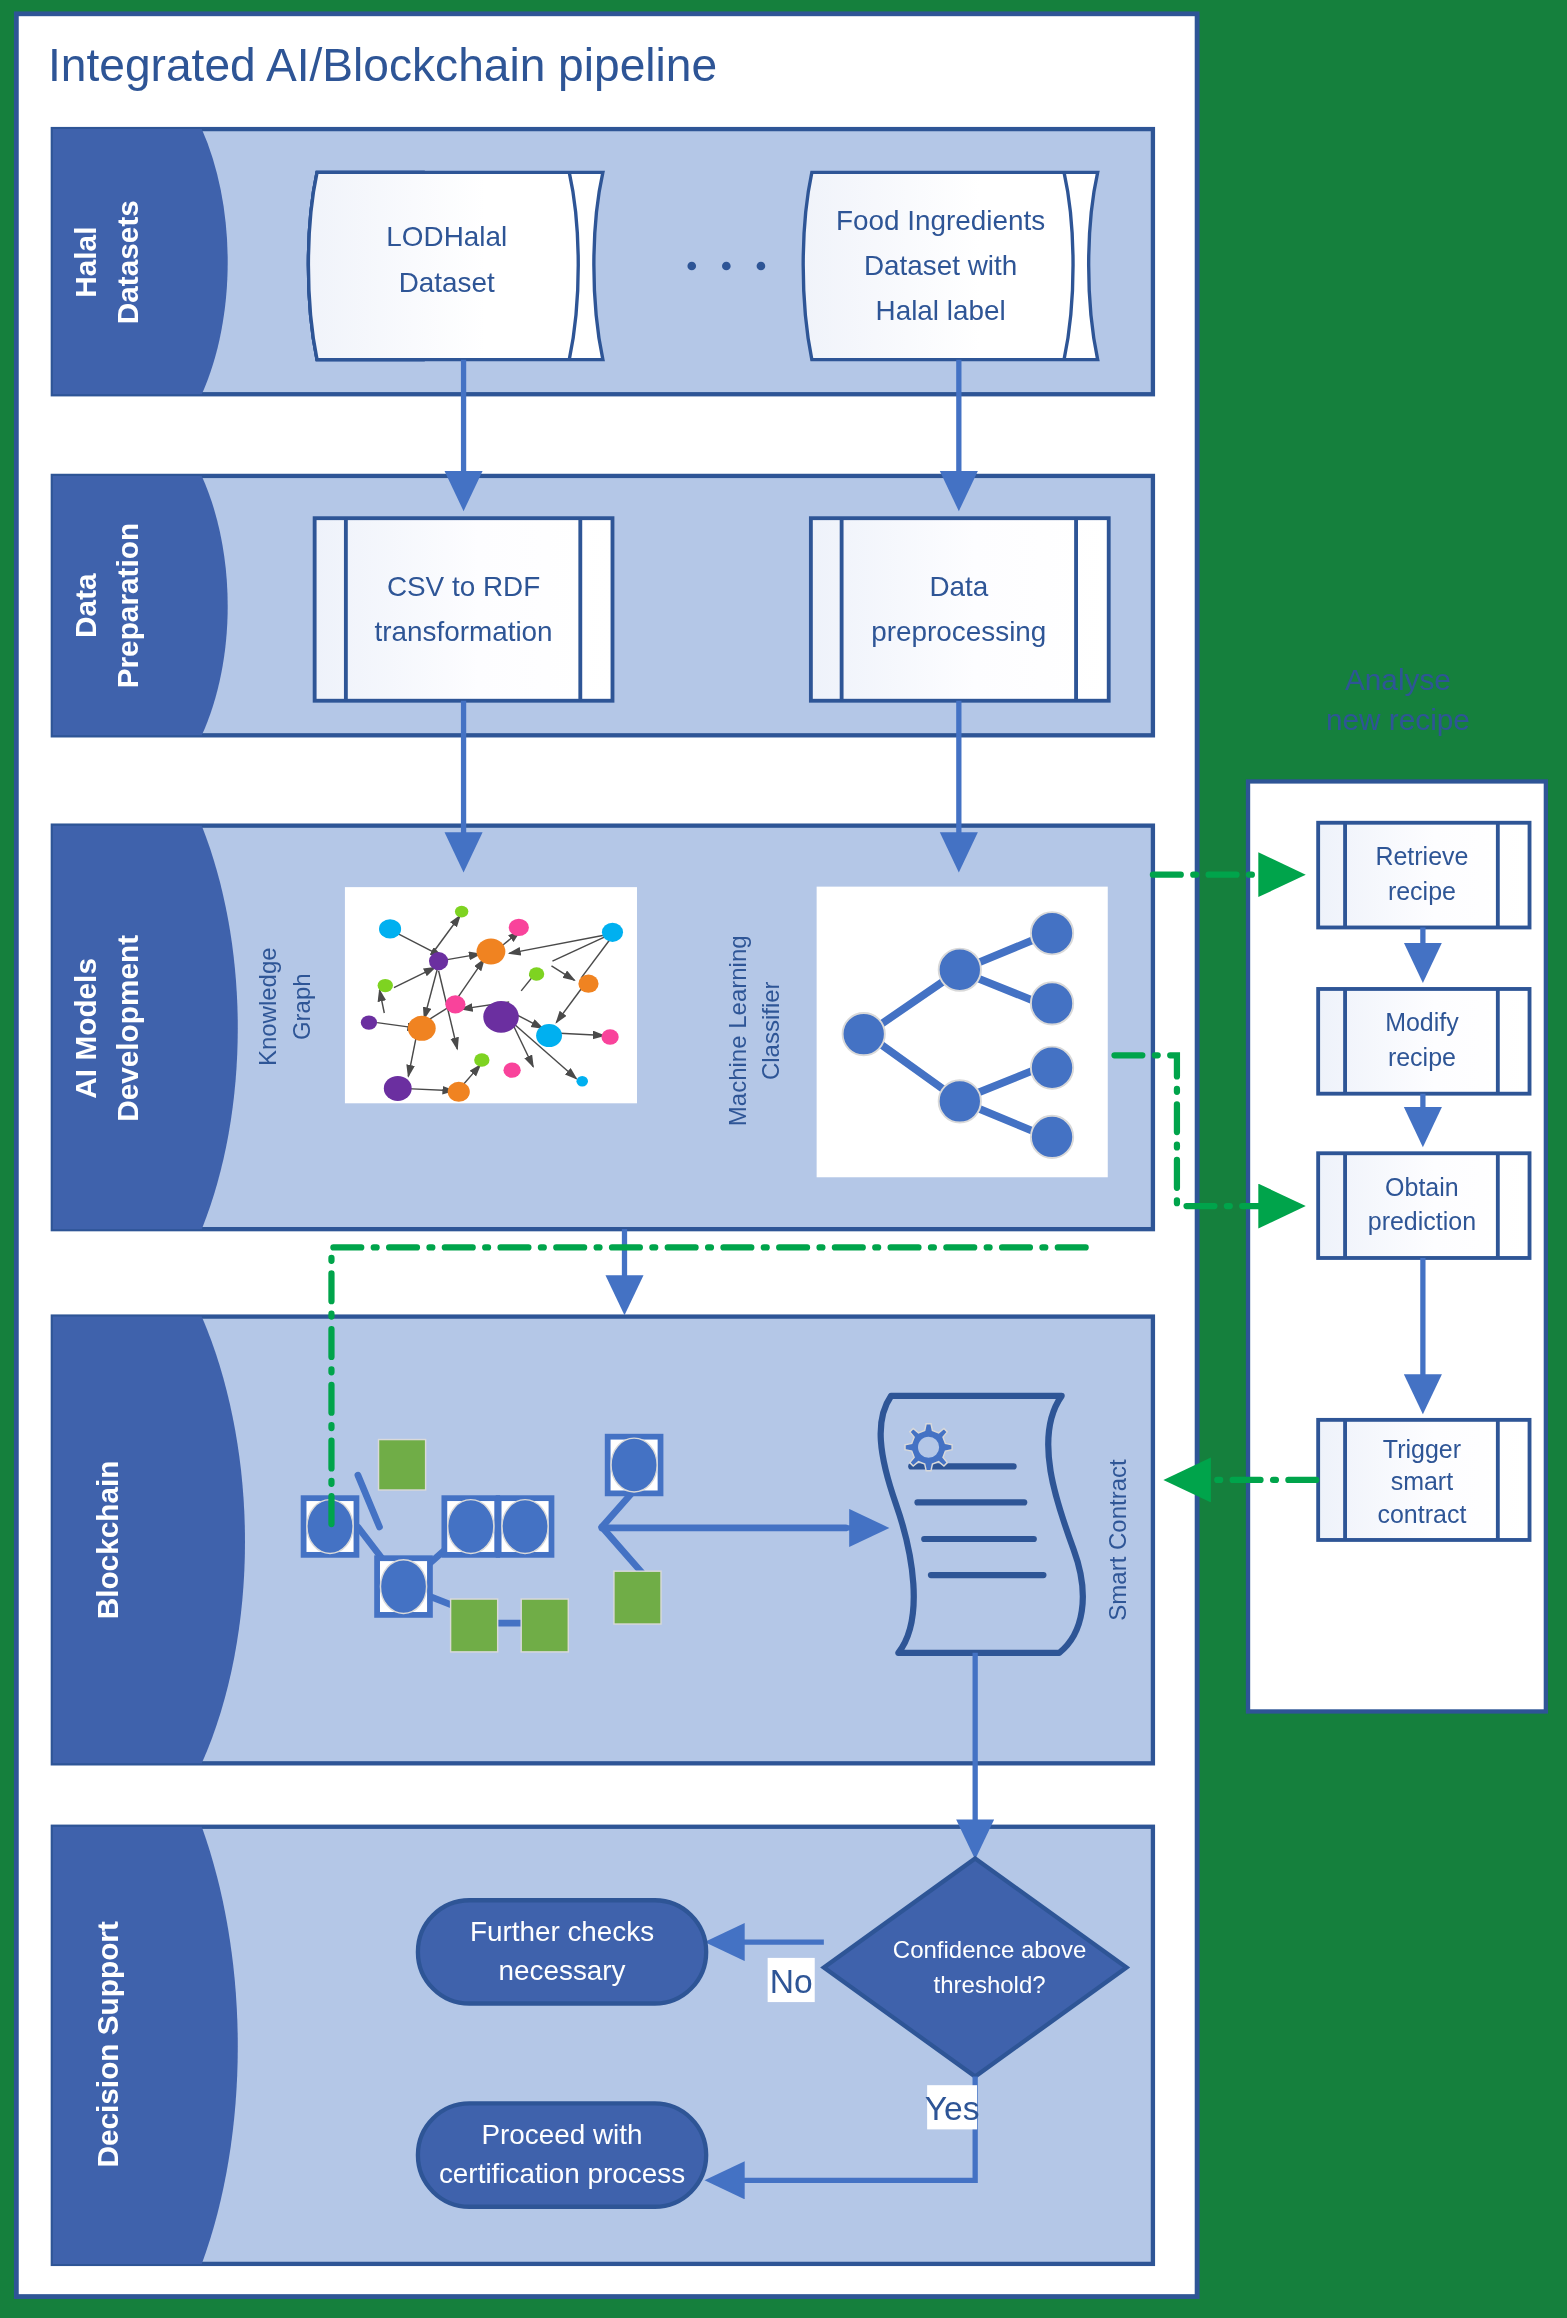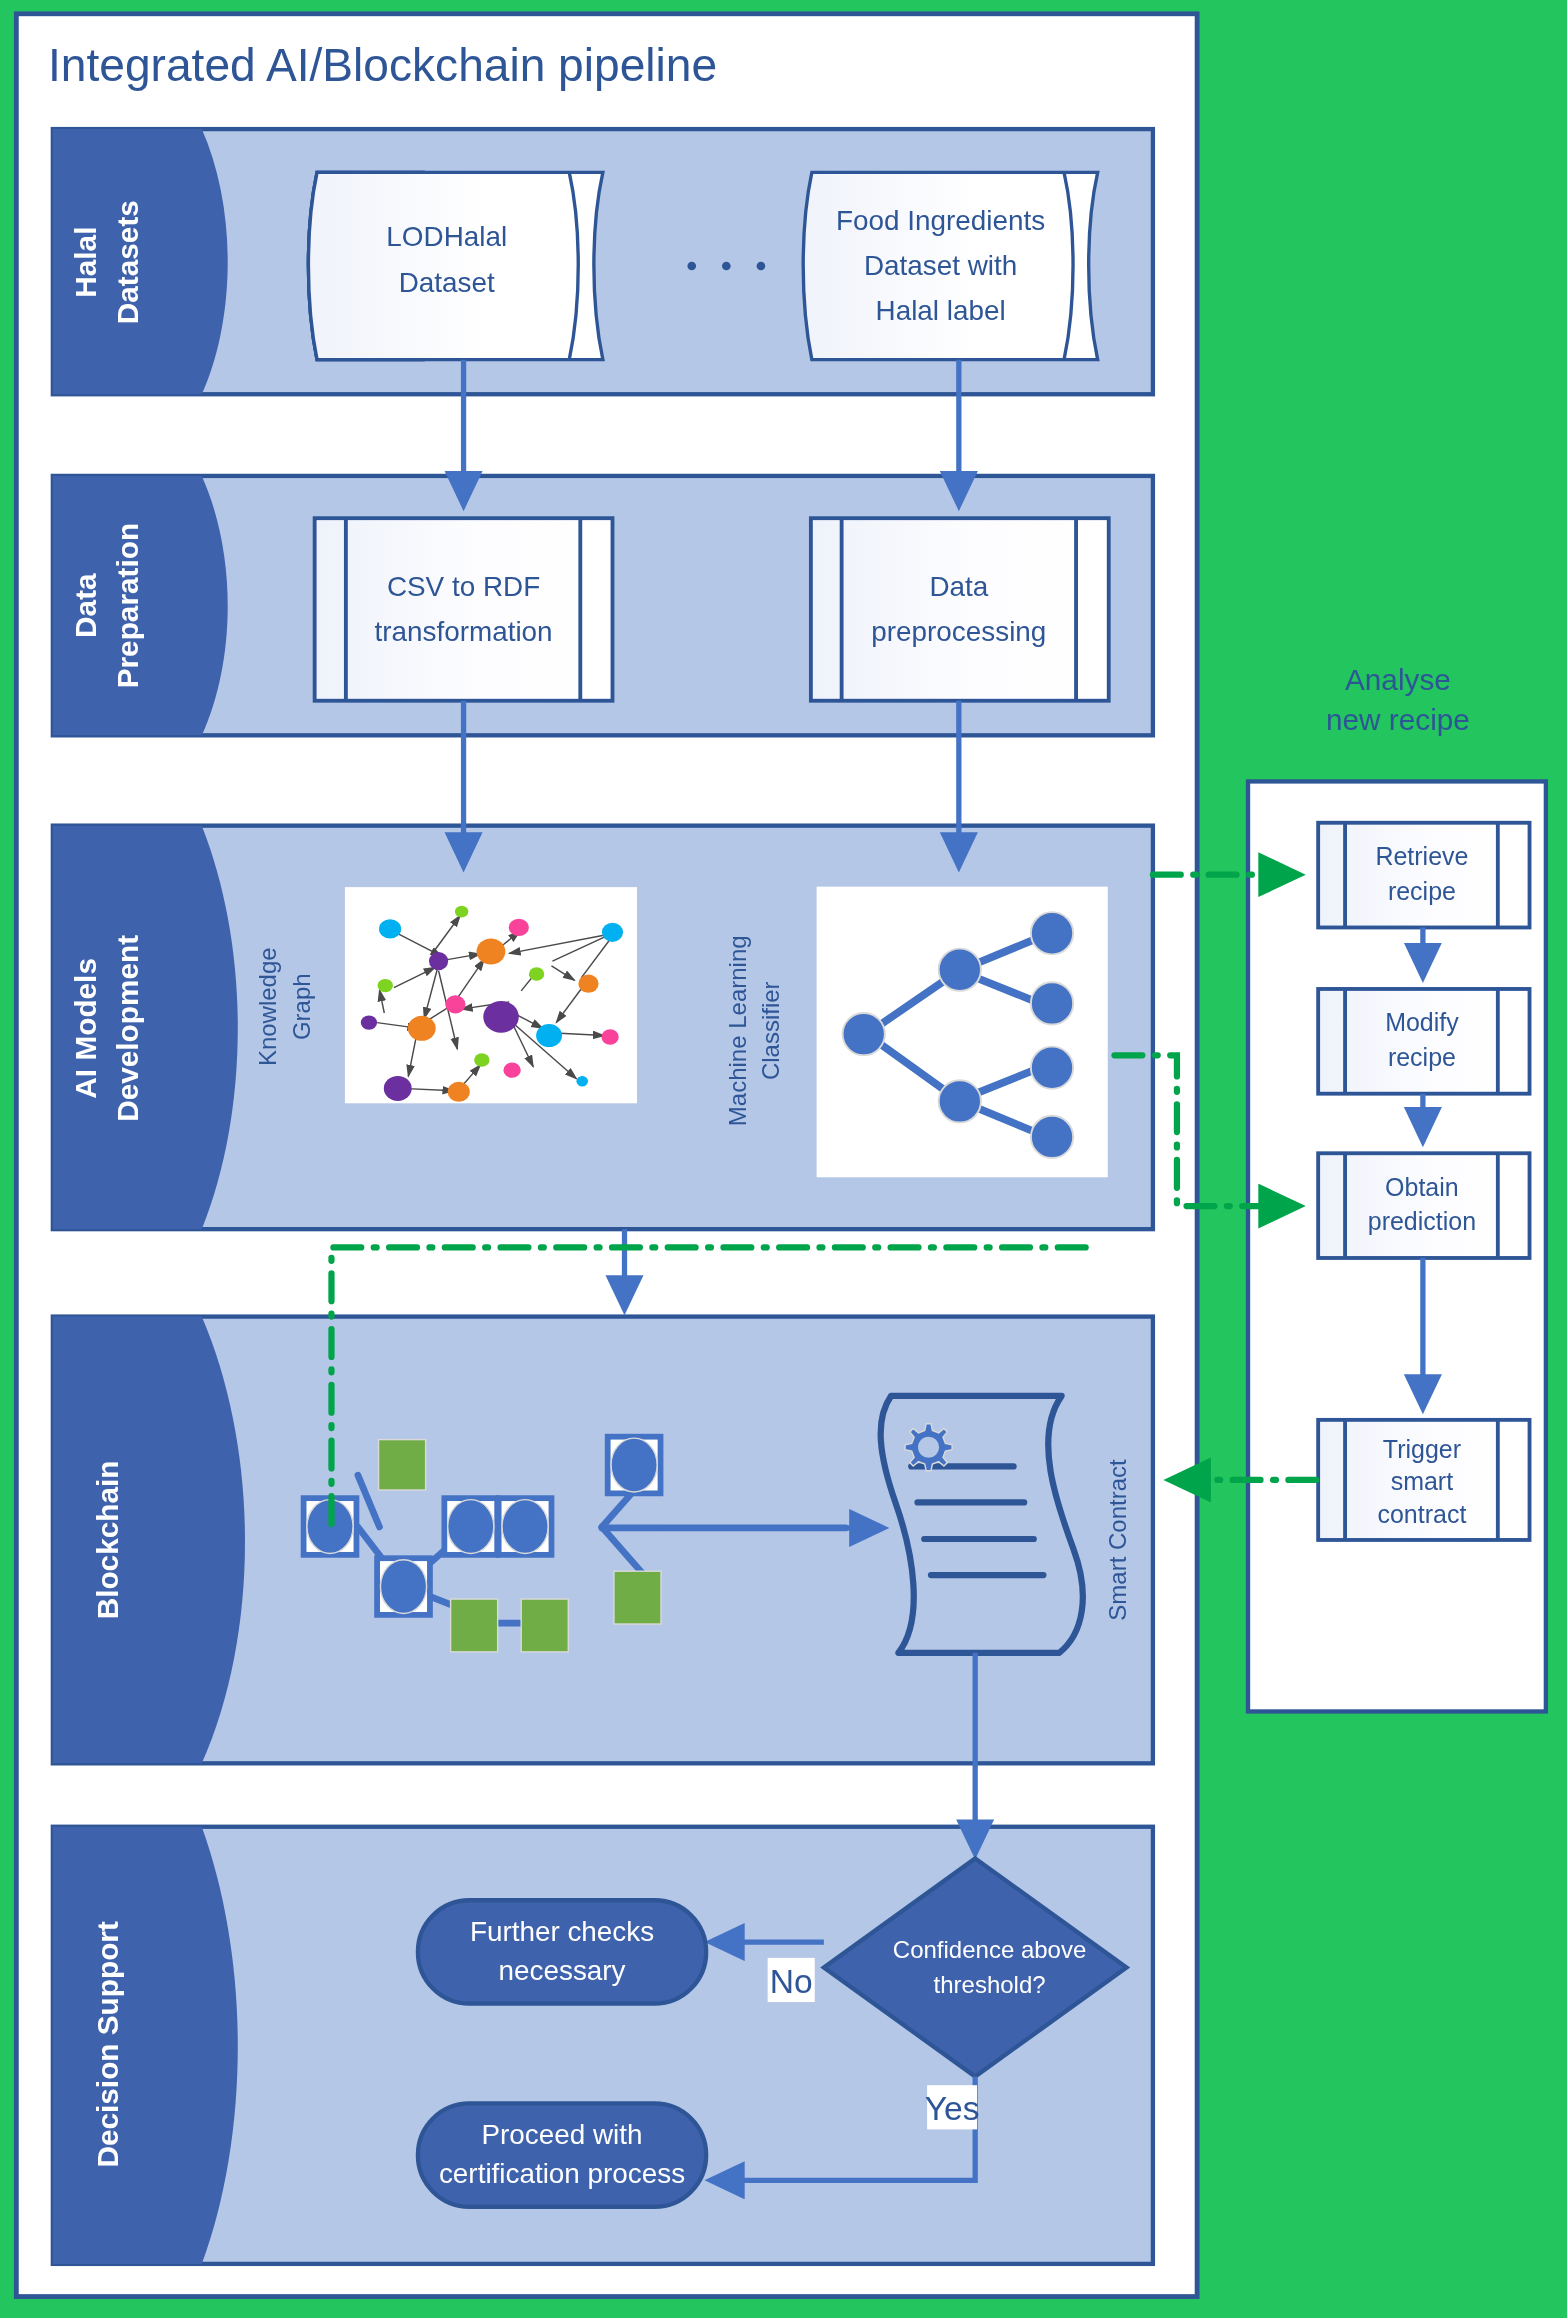--- a/index.html
+++ b/index.html
@@ -1,17 +1,17 @@
 <!DOCTYPE html>
 <html style="font-size:7.7px"><head>
 <meta charset="utf-8">
 <style>
   html,body{margin:0;padding:0;background:#ffffff;}
   body{font-family:"Liberation Sans", sans-serif;}
-  #stage{position:relative;width:1567px;height:2319px;background:#22c55e;overflow:hidden;}
+  #stage{position:relative;width:1567px;height:2319px;background:#15803d;overflow:hidden;}
   svg{display:block;}
   .lbl{fill:#2e5596;font-family:"Liberation Sans", sans-serif;}
   .wlbl{fill:#ffffff;font-family:"Liberation Sans", sans-serif;}
 </style>
 </head>
 <body>
 
 <div id="stage">
 <svg width="1567" height="2319" viewBox="0 0 3262 4826" xmlns="http://www.w3.org/2000/svg">
   <defs>

